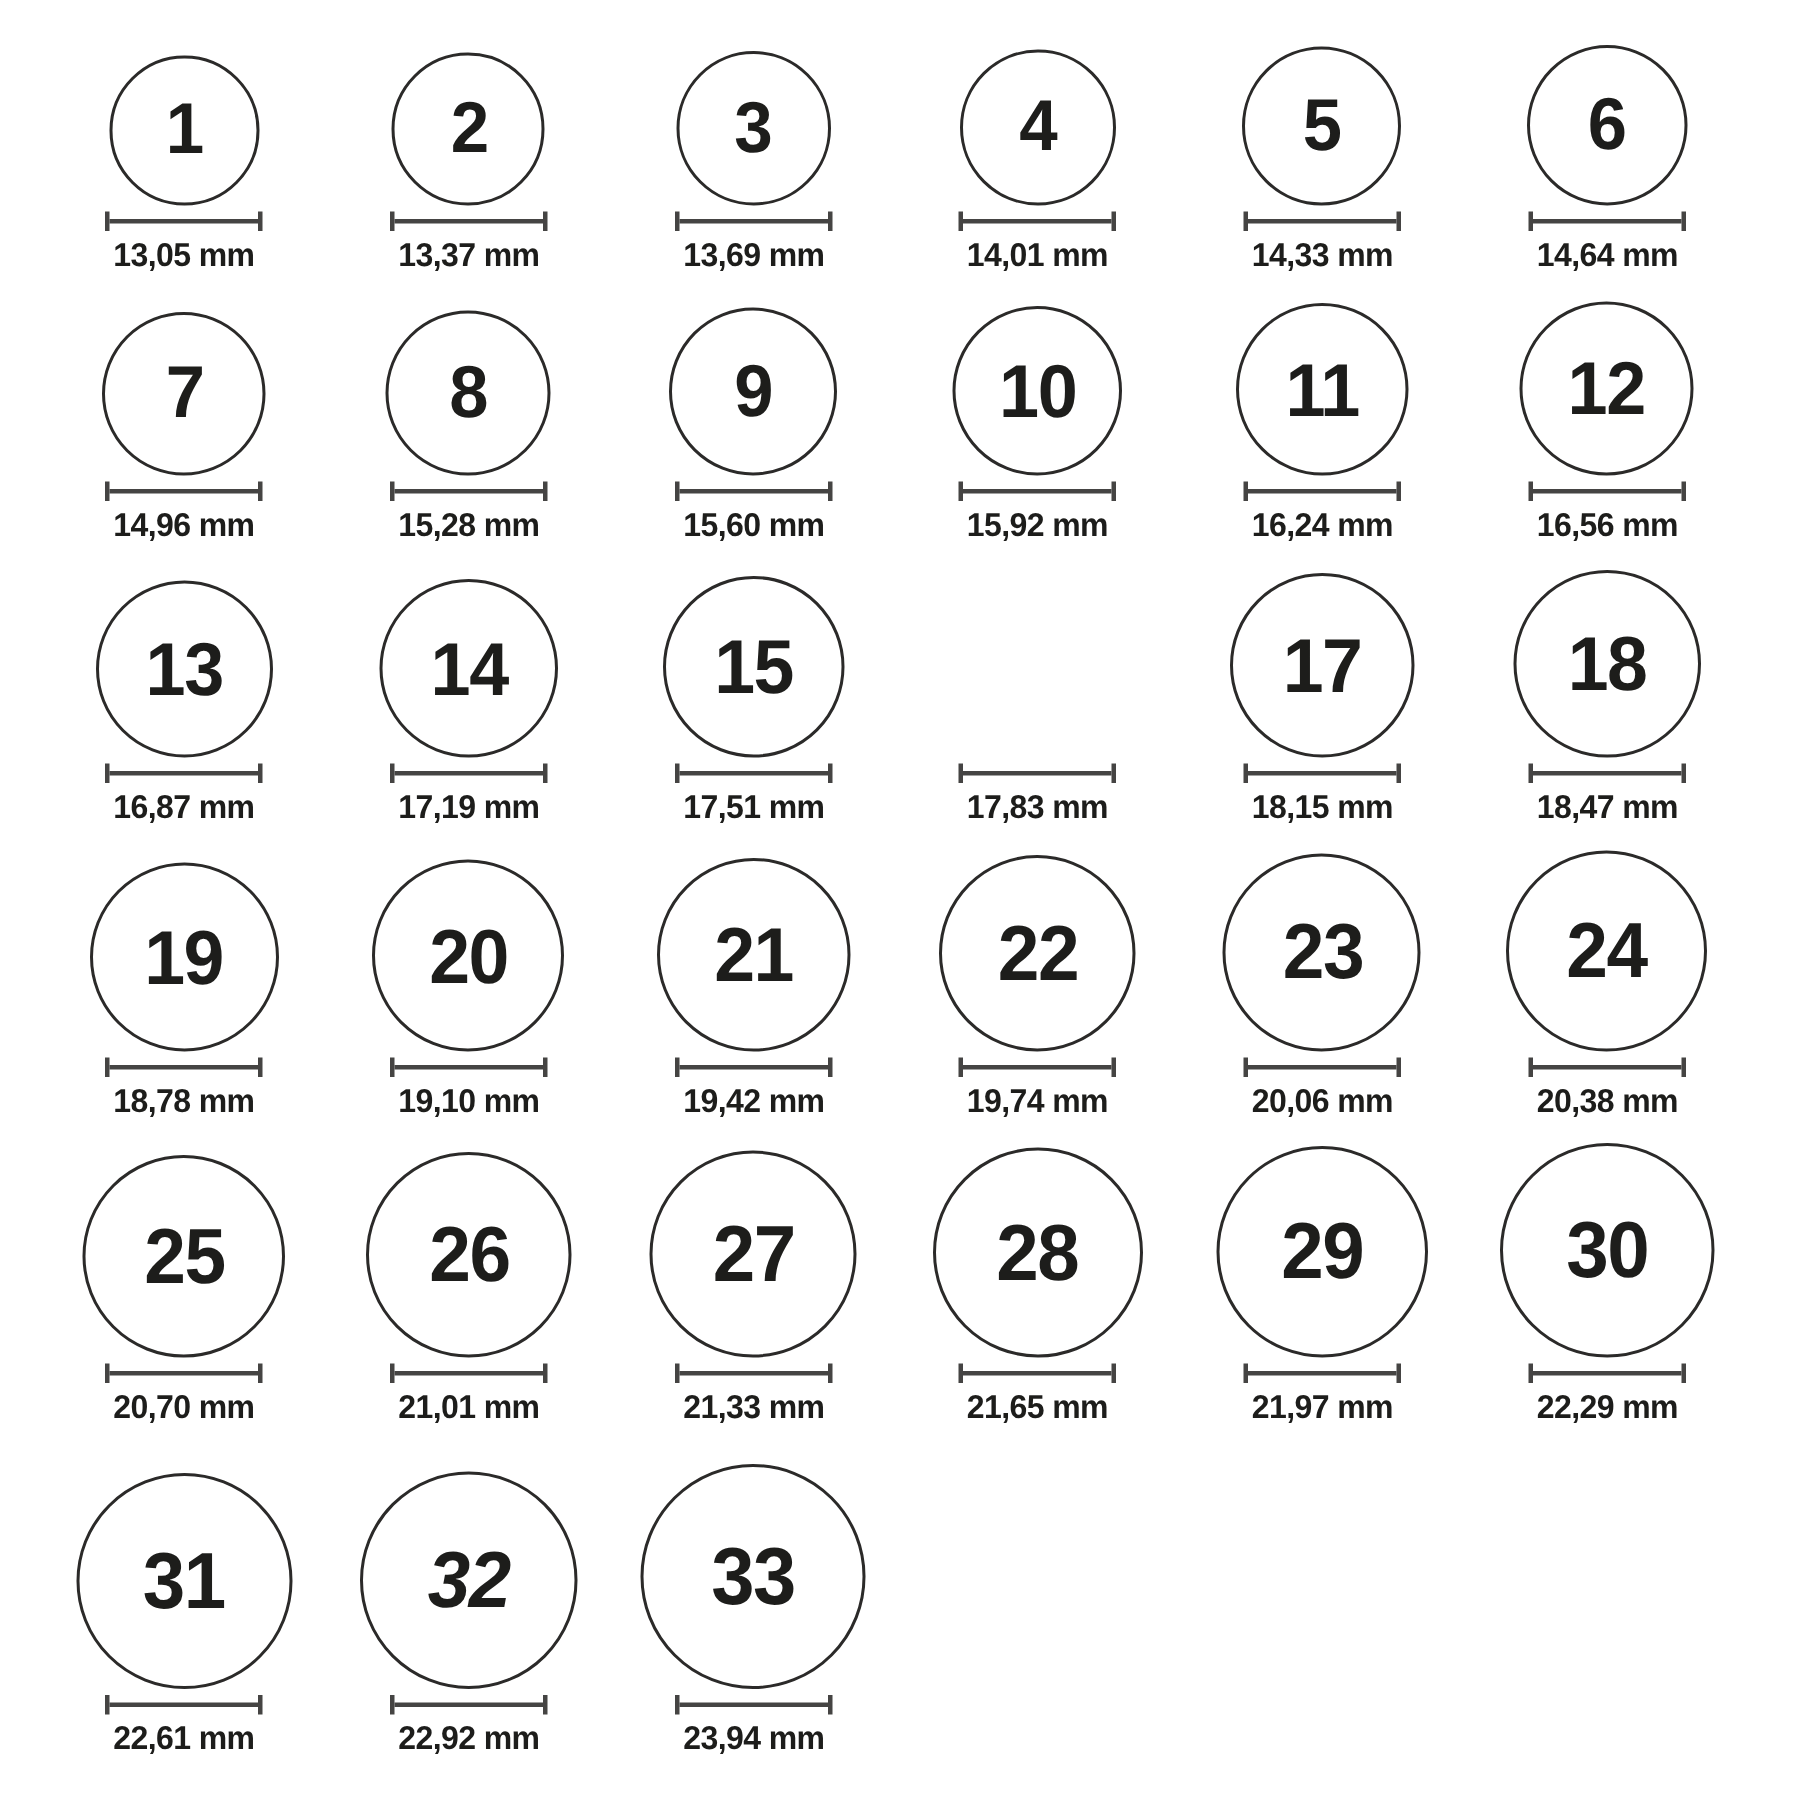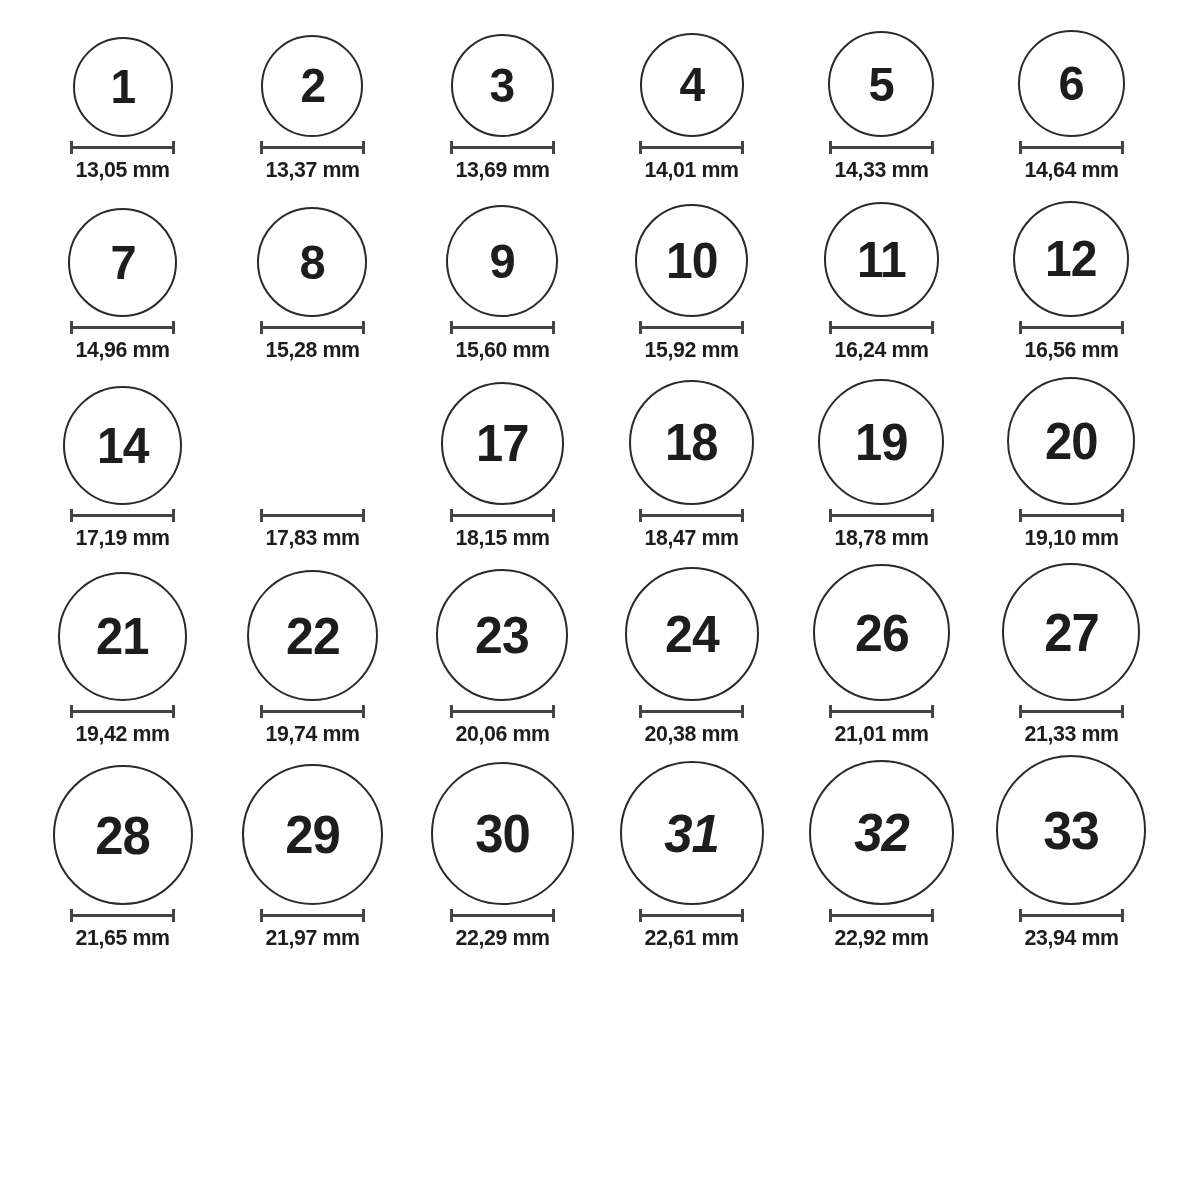--- a/index.html
+++ b/index.html
@@ -169,29 +169,43 @@
   </div>
 
   <div class="cell">
     <div class="circle" style="width: 116px; height: 116px;">
       <span class="num" style="font-size: 50px;">12</span>
     </div>
     <div class="measure"></div>
     <div class="label">16,56 mm</div>
   </div>
 
+  <div class="cell">
+    <div class="circle" style="width: 118px; height: 118px;">
+      <span class="num" style="font-size: 50px;">13</span>
+    </div>
+    <div class="measure"></div>
+    <div class="label">16,87 mm</div>
+  </div>
 
   <div class="cell">
     <div class="circle" style="width: 119px; height: 119px;">
       <span class="num" style="font-size: 50px;">14</span>
     </div>
     <div class="measure"></div>
     <div class="label">17,19 mm</div>
   </div>
 
+  <div class="cell">
+    <div class="circle" style="width: 121px; height: 121px;">
+      <span class="num" style="font-size: 51px;">15</span>
+    </div>
+    <div class="measure"></div>
+    <div class="label">17,51 mm</div>
+  </div>
 
   <div class="cell">
     <div class="measure"></div>
     <div class="label">17,83 mm</div>
   </div>
 
   <div class="cell">
     <div class="circle" style="width: 123px; height: 123px;">
       <span class="num" style="font-size: 51px;">17</span>
     </div>
@@ -248,20 +262,27 @@
   </div>
 
   <div class="cell">
     <div class="circle" style="width: 134px; height: 134px;">
       <span class="num" style="font-size: 52px;">24</span>
     </div>
     <div class="measure"></div>
     <div class="label">20,38 mm</div>
   </div>
 
+  <div class="cell">
+    <div class="circle" style="width: 135px; height: 135px;">
+      <span class="num" style="font-size: 52px;">25</span>
+    </div>
+    <div class="measure"></div>
+    <div class="label">20,70 mm</div>
+  </div>
 
   <div class="cell">
     <div class="circle" style="width: 137px; height: 137px;">
       <span class="num" style="font-size: 52px;">26</span>
     </div>
     <div class="measure"></div>
     <div class="label">21,01 mm</div>
   </div>
 
   <div class="cell">
@@ -290,21 +311,21 @@
 
   <div class="cell">
     <div class="circle" style="width: 143px; height: 143px;">
       <span class="num" style="font-size: 53px;">30</span>
     </div>
     <div class="measure"></div>
     <div class="label">22,29 mm</div>
   </div>
 
   <div class="cell">
-    <div class="circle" style="width: 144px; height: 144px; font-style: italic;">
+    <div class="circle" style="width: 144px; height: 144px;">
       <span class="num" style="font-size: 53px;">31</span>
     </div>
     <div class="measure"></div>
     <div class="label">22,61 mm</div>
   </div>
 
   <div class="cell">
     <div class="circle" style="width: 145px; height: 145px; font-style: italic;">
       <span class="num" style="font-size: 53px;">32</span>
     </div>

